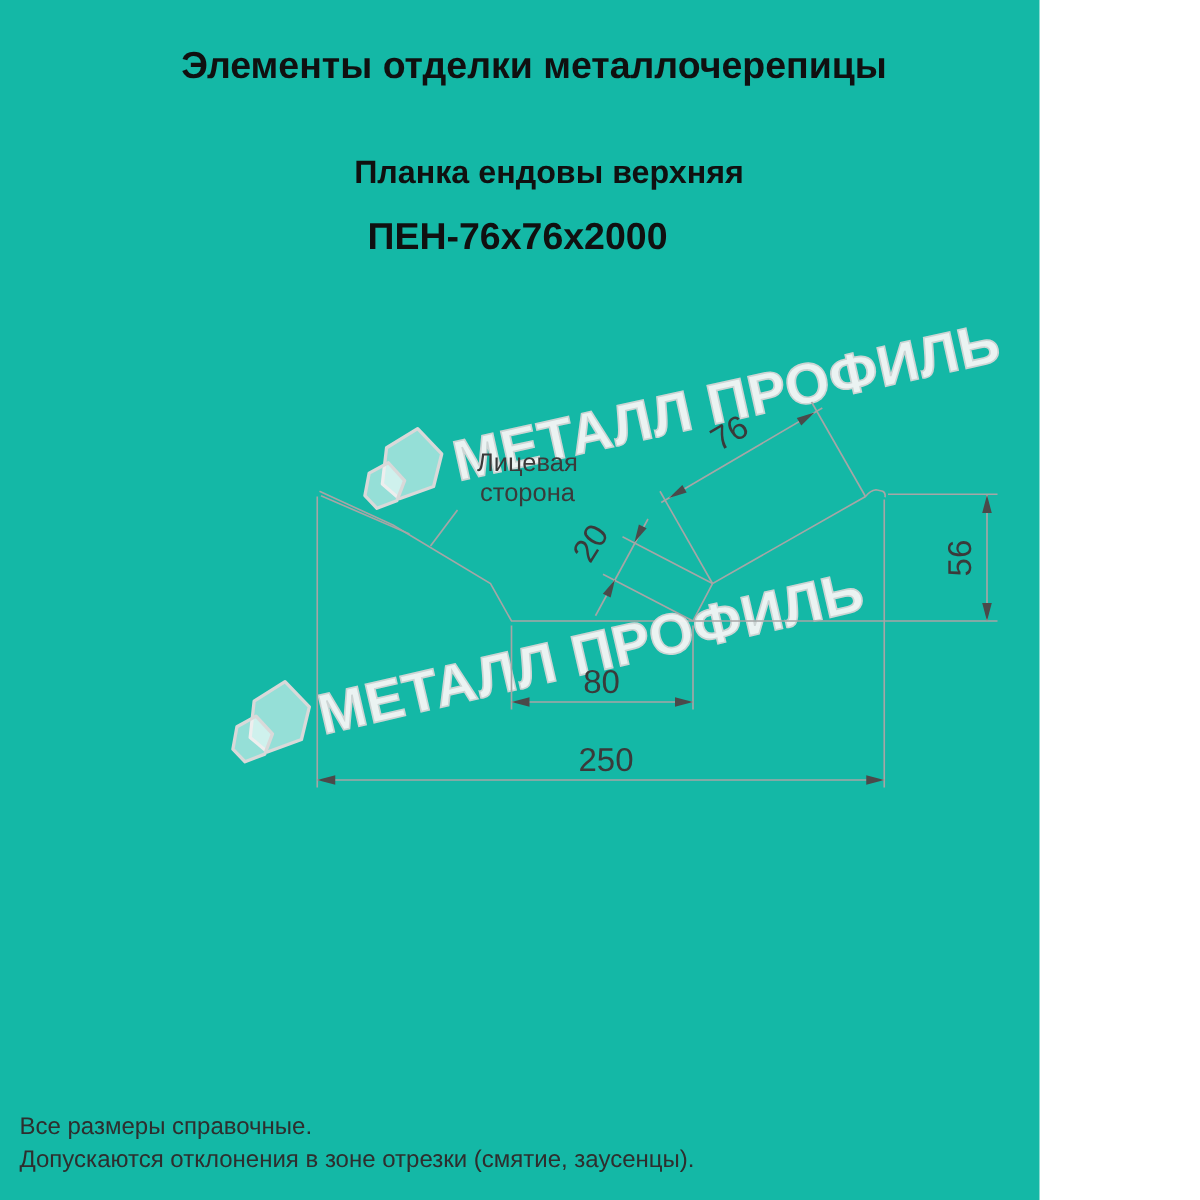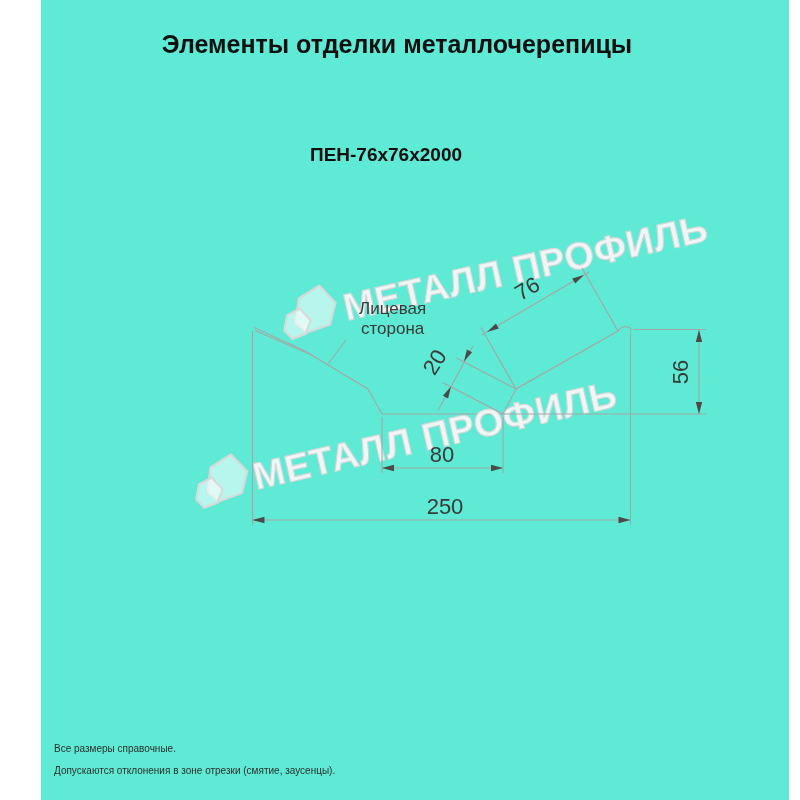--- a/index.html
+++ b/index.html
@@ -1,40 +1,41 @@
 <!DOCTYPE html>
 <html><head>
 <meta charset="utf-8">
 <style>
   html,body{margin:0;padding:0;background:#ffffff;}
-  .page{position:relative;width:748px;height:800px;background:#5eead4;overflow:hidden;
-        font-family:"Liberation Sans", sans-serif;margin-left:41px;}
+  .page{position:relative;width:693px;height:800px;background:#14b8a6;overflow:hidden;
+        font-family:"Liberation Sans", sans-serif;}
   .hdr{position:absolute;transform:translateX(-50%);white-space:nowrap;color:#101010;
        font-weight:bold;}
   .title{top:30px;left:356px;font-size:25px;}
   .subtitle{top:103px;left:366px;font-size:21.5px;}
-  .model{top:144px;left:345px;font-size:19px;}
-  .foot{position:absolute;left:13px;color:#2e2e2e;font-size:10px;white-space:nowrap;}
+  .model{top:144px;left:345px;font-size:25px;}
+  .foot{position:absolute;left:13px;color:#2e2e2e;font-size:16px;white-space:nowrap;}
   .foot1{top:743px;}
   .foot2{top:765px;text-align:center;}
   svg{position:absolute;top:0;left:0;}
   .thin{stroke:#a6a6a6;stroke-width:1.1;fill:none;}
   .arrow{fill:#4a4a4a;stroke:none;}
   .dimtxt{fill:#3a3a3a;font-size:22px;font-family:"Liberation Sans",sans-serif;}
   .lbltxt{fill:#3a3a3a;font-size:17px;font-family:"Liberation Sans",sans-serif;}
   .wm-txt{font-family:"Liberation Sans",sans-serif;font-weight:bold;font-size:38px;
           fill:#f7f7f7;stroke:#d7d7d7;stroke-width:1.1;letter-spacing:0.5px;opacity:.95;}
   .wm-shape{fill:#ffffff;fill-opacity:.55;stroke:#d9d9d9;stroke-width:2.2;stroke-linejoin:round;}
 </style>
 </head>
 <body>
 
 <div class="page">
 
   <div class="hdr title">Элементы отделки металлочерепицы</div>
+  <div class="hdr subtitle">Планка ендовы верхняя</div>
   <div class="hdr model">ПЕН-76х76х2000</div>
 
   <svg width="800" height="800" viewBox="0 0 800 800">
 
     <g>
       <path class="thin" d="M213,327.5 L262,350 L327,389 L341,414 L462,414 L475,389 L577,331 Q580,327 584,326.5 L588.5,327.5 Q590.5,328.5 590,331.5"></path>
       <path class="thin" d="M214,330.5 L273,356"></path>
     </g>
 
     <g transform="translate(250,333) rotate(-12.5)">

